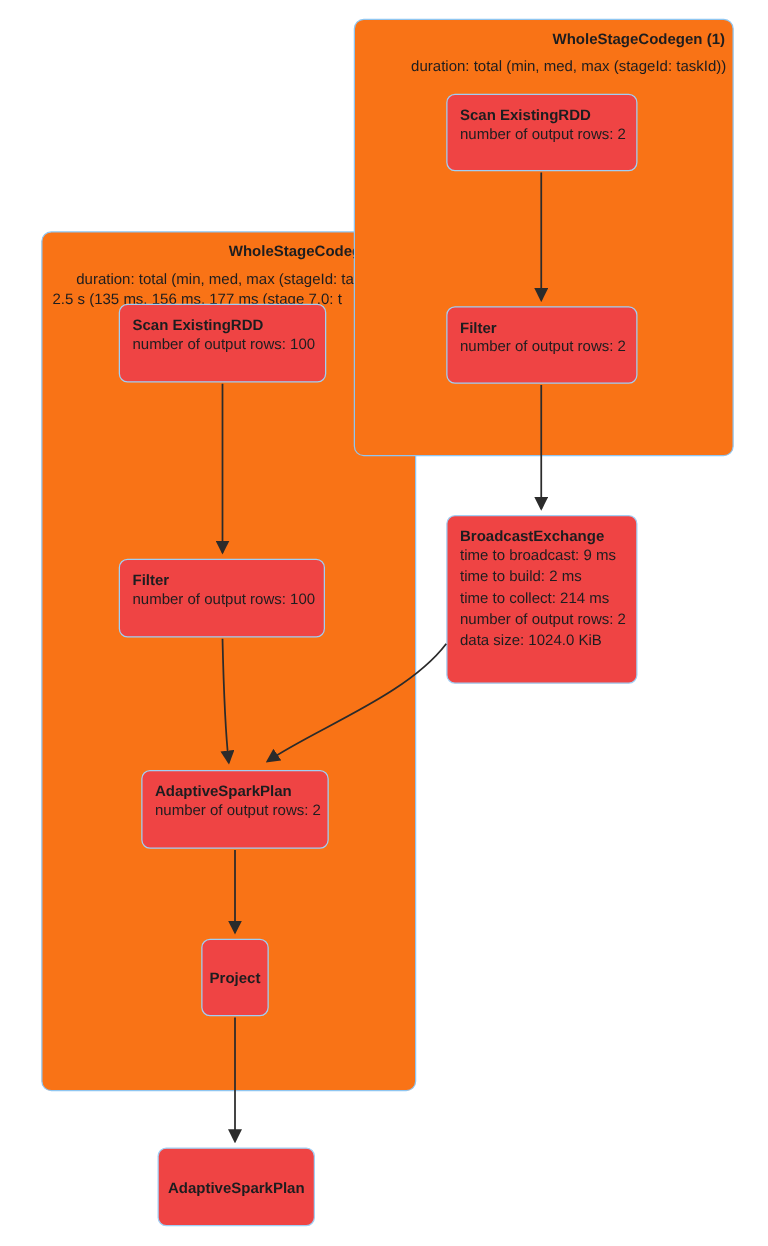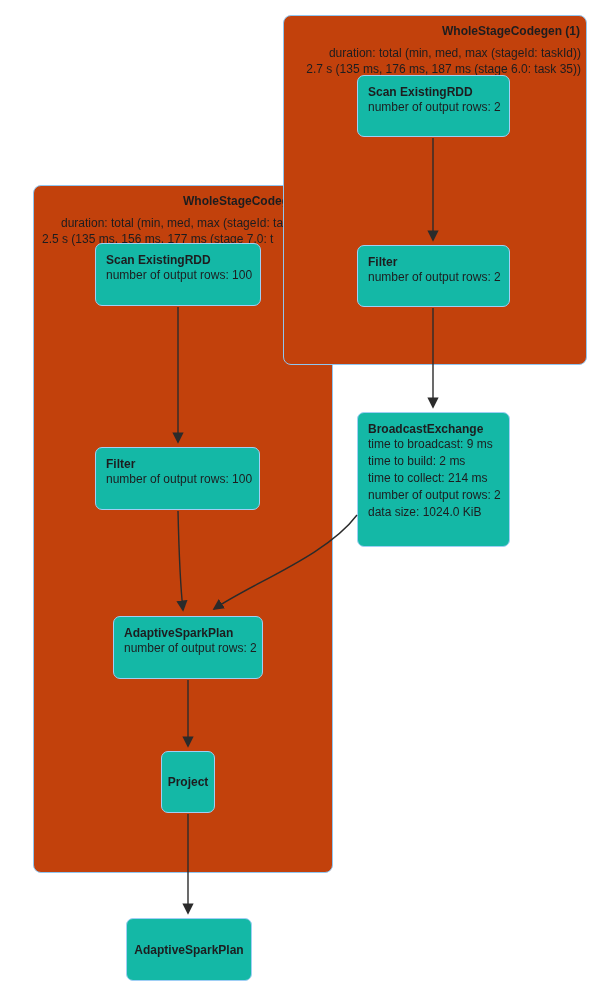--- a/index.html
+++ b/index.html
@@ -7,21 +7,21 @@
     position: relative;
     width: 614px;
     height: 997px;
     overflow: hidden;
     font-family: "Liberation Sans", sans-serif;
     color: #1d1d1f;
     background: #ffffff;
   }
   .cluster {
     position: absolute;
-    background: #c2410c;
+    background: #f97316;
     border: 1px solid #8fc6f1;
     border-radius: 8px;
     box-sizing: border-box;
     font-size: 12px;
   }
   .cluster-2 { left: 33px; top: 185px; width: 300px; height: 688px; z-index: 1; }
   .cluster-1 { left: 283px; top: 15px; width: 304px; height: 350px; z-index: 2; }
   .c1-title {
     text-align: right;
     padding: 7px 6px 0 0;
@@ -35,21 +35,21 @@
     margin-top: 6px;
     line-height: 16px;
     white-space: nowrap;
   }
   .c2-abs { position: absolute; white-space: nowrap; line-height: 16px; }
   .c2-title { left: 149px; top: 7px; font-weight: bold; }
   .c2-dur1 { left: 27px; top: 29px; }
   .c2-dur2 { left: 8px; top: 45px; }
   .node {
     position: absolute;
-    background: #14b8a6;
+    background: #ef4444;
     border: 1px solid #a0cff5;
     border-radius: 7px;
     box-sizing: border-box;
     font-size: 12px;
     padding: 9px 10px;
     z-index: 3;
   }
   .node .title { font-weight: bold; line-height: 14px; white-space: nowrap; }
   .node .metrics { line-height: 17px; white-space: nowrap; }
   .node.center {
@@ -86,21 +86,20 @@
   <div class="cluster cluster-2">
     <div class="c2-abs c2-title">WholeStageCodegen (2)</div>
     <div class="c2-abs c2-dur1">duration: total (min, med, max (stageId: taskId))</div>
     <div class="c2-abs c2-dur2">2.5 s (135 ms, 156 ms, 177 ms (stage 7.0: t</div>
   </div>
 
   <div class="cluster cluster-1">
     <div class="c1-title">WholeStageCodegen (1)</div>
     <div class="c1-durs">
       <div>duration: total (min, med, max (stageId: taskId))</div>
-      <div>2.7 s (135 ms, 176 ms, 187 ms (stage 6.0: task 35))</div>
     </div>
   </div>
 
   <div class="node" id="n-scan1">
     <div class="title">Scan ExistingRDD</div>
     <div class="metrics">
       <div>number of output rows: 2</div>
     </div>
   </div>
 

